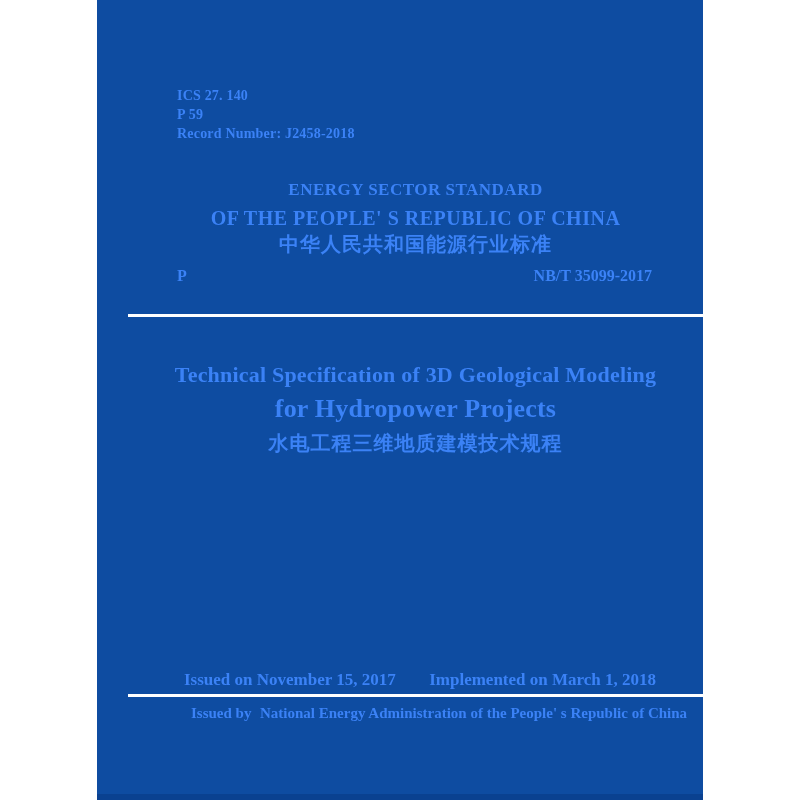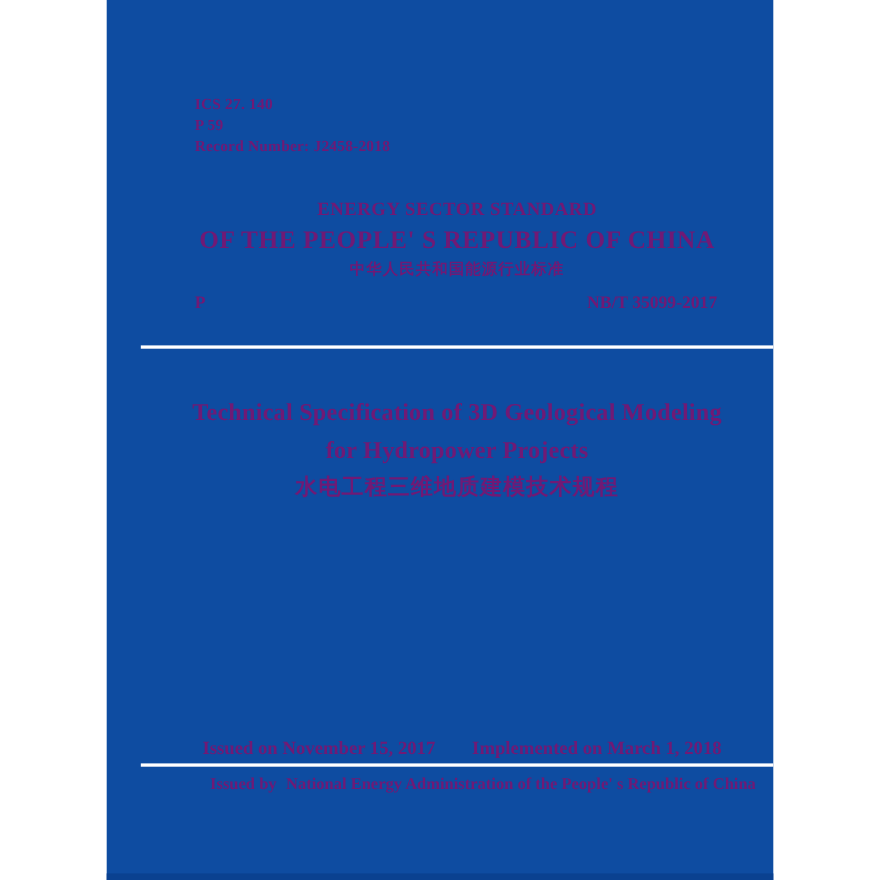--- a/index.html
+++ b/index.html
@@ -25,21 +25,21 @@
   }
   .cover-bottom-edge {
     position: absolute;
     left: 97px;
     bottom: 0;
     width: 606px;
     height: 6px;
     background: #0a4190;
   }
   .white-text {
-    color: #701a75;
+    color: #3b82f6;
     font-weight: bold;
   }
   
   .ics-block {
     position: absolute;
     left: 177px;
     top: 86px;
     font-size: 14px;
     line-height: 19px;
     letter-spacing: 0.2px;
@@ -57,23 +57,23 @@
   }
   
   .std-block {
     position: absolute;
     left: 128px;
     top: 176px;
     width: 575px;
     text-align: center;
   }
   .std-en1 { font-size: 17px; line-height: 28px; letter-spacing: 0.5px; }
-  .std-en2 { font-size: 23px; line-height: 28px; letter-spacing: 0.5px; }
+  .std-en2 { font-size: 20px; line-height: 28px; letter-spacing: 0.5px; }
   .std-zh  {
-    font-size: 14px;
+    font-size: 20px;
     line-height: 24px;
     letter-spacing: 1px;
     font-family: "Liberation Sans", "DejaVu Sans", sans-serif;
   }
   .code-row {
     position: absolute;
     left: 128px;
     top: 266px;
     width: 575px;
     height: 20px;
@@ -93,21 +93,21 @@
   .rule-bottom { top: 694px; }
   
   .title-block {
     position: absolute;
     left: 128px;
     top: 358px;
     width: 575px;
     text-align: center;
   }
   .title-en1 { font-size: 22px; line-height: 34px; letter-spacing: 0.2px; text-align: center; }
-  .title-en2 { font-size: 22px; line-height: 33px; letter-spacing: 0.2px; }
+  .title-en2 { font-size: 26px; line-height: 33px; letter-spacing: 0.2px; }
   .title-zh {
     font-size: 20px;
     line-height: 36px;
     letter-spacing: 1px;
     font-family: "Liberation Sans", "DejaVu Sans", sans-serif;
   }
   
   .footer-row1 {
     position: absolute;
     left: 0;

